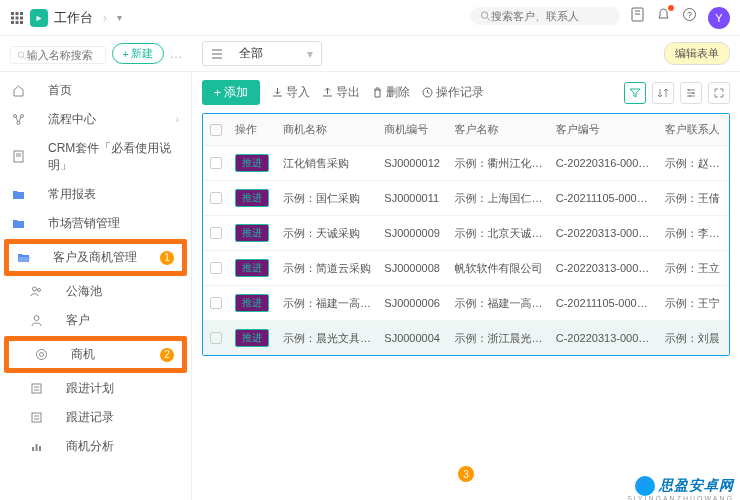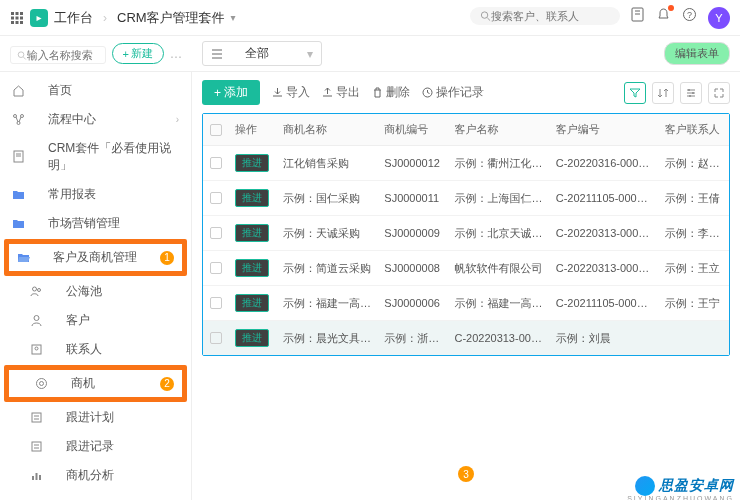--- a/index.html
+++ b/index.html
@@ -21,22 +21,22 @@
 .top-icon .dot { position: absolute; top: -2px; right: -2px; width: 6px; height: 6px; background: #ff5722; border-radius: 50%; }
 .avatar { width: 22px; height: 22px; border-radius: 50%; background: #7c4dff; color: #fff; display: flex; align-items: center; justify-content: center; font-size: 11px; }
 
 
 .secondbar { height: 36px; display: flex; align-items: center; border-bottom: 1px solid #eee; }
 .secondbar-left { width: 192px; display: flex; align-items: flex-end; gap: 6px; padding: 0 10px; }
 .search-mini { flex: 1; display: flex; align-items: center; border: 1px solid #eee; border-radius: 3px; padding: 2px 6px; }
 .search-mini input { border: none; outline: none; width: 100%; font-size: 11px; color: #999; }
 .btn-new { border: 1px solid #1abc9c; color: #1abc9c; background: #fff; border-radius: 12px; padding: 2px 10px; font-size: 11px; display: flex; align-items: center; gap: 2px; }
 .secondbar-right { flex: 1; display: flex; align-items: center; padding: 0 10px; gap: 8px; }
-.view-select { display: flex; align-items: center; gap: 22px; border: 1px solid #ddd; border-radius: 3px; padding: 3px 8px; width: 120px; background: #fff; }
-.btn-edit-form { margin-left: auto; border: 1px solid #ddd; background: #86efac; padding: 3px 10px; border-radius: 10px; font-size: 11px; color: #555; }
+.view-select { display: flex; align-items: center; gap: 16px; border: 1px solid #ddd; border-radius: 3px; padding: 3px 8px; width: 120px; background: #fff; }
+.btn-edit-form { margin-left: auto; border: 1px solid #ddd; background: #fef9c3; padding: 3px 10px; border-radius: 10px; font-size: 11px; color: #555; }
 
 
 .main { display: flex; height: calc(500px - 72px); }
 
 
 .sidebar { width: 192px; border-right: 1px solid #eee; overflow-y: auto; padding: 4px 0; }
 .side-item { display: flex; align-items: center; gap: 22px; padding: 6px 12px; color: #555; font-size: 12px; cursor: pointer; position: relative; }
 .side-item.child { padding-left: 30px; }
 .side-item .icon { width: 14px; height: 14px; color: #888; flex-shrink: 0; }
 .side-item.highlight-orange { border: 5px solid #f97316; border-radius: 2px; margin: 1px 4px; padding: 5px 8px; }
@@ -56,21 +56,21 @@
 
 .table-wrap { flex: 1; padding: 0 10px 10px; overflow: hidden; }
 .table { border: 1px solid #0ea5e9; border-radius: 2px; width: 100%; }
 .thead, .trow { display: grid; grid-template-columns: 26px 48px 1.3fr 0.9fr 1.3fr 1.4fr 0.9fr; align-items: center; }
 .thead { background: #fafafa; border-bottom: 1px solid #eee; }
 .th, .td { padding: 8px 6px; font-size: 11px; color: #555; overflow: hidden; text-overflow: ellipsis; white-space: nowrap; }
 .th { color: #666; font-weight: normal; }
 .trow { border-bottom: 1px solid #f2f2f2; }
 .trow:last-child { border-bottom: none; background: #eef5f5; }
 .checkbox { width: 12px; height: 12px; border: 1px solid #ccc; border-radius: 2px; margin: 0 auto; }
-.btn-promote { border: 1px solid #1abc9c; color: #1abc9c; background: #404040; border-radius: 2px; padding: 1px 6px; font-size: 10px; }
+.btn-promote { border: 1px solid #1abc9c; color: #1abc9c; background: #701a75; border-radius: 2px; padding: 1px 6px; font-size: 10px; }
 .center-badge { position: absolute; bottom: 18px; left: 50%; transform: translateX(-50%); width: 16px; height: 16px; border-radius: 50%; background: #f90; color: #fff; font-size: 10px; display: flex; align-items: center; justify-content: center; }
 
 
 .watermark { position: absolute; bottom: 4px; right: 6px; display: flex; align-items: center; gap: 4px; justify-content: center; }
 .watermark .wlogo { width: 20px; height: 20px; background: linear-gradient(135deg,#2196f3,#03a9f4); border-radius: 50%; }
 .watermark .wtext { font-size: 14px; font-weight: bold; color: #0277bd; font-style: italic; letter-spacing: 1px; }
 .watermark .wsub { position: absolute; bottom: -6px; right: 0; font-size: 7px; color: #999; letter-spacing: 2px; }
 
 
 svg { display: block; }
@@ -89,21 +89,20 @@
           <rect x="5.5" y="5.5" width="3" height="3" fill="currentColor"></rect>
           <rect x="10" y="5.5" width="3" height="3" fill="currentColor"></rect>
           <rect x="1" y="10" width="3" height="3" fill="currentColor"></rect>
           <rect x="5.5" y="10" width="3" height="3" fill="currentColor"></rect>
           <rect x="10" y="10" width="3" height="3" fill="currentColor"></rect>
         </svg>
     </span>
     <span class="logo-badge">▸</span>
     <span class="workspace">工作台</span>
     <span class="breadcrumb-sep">›</span>
-    <span class="app-name">CRM客户管理套件</span>
     <span class="chevron">▾</span>
   </div>
   <div class="topbar-right">
     <div class="searchbox">
       <svg width="12" height="12" viewBox="0 0 12 12">
           <circle cx="5" cy="5" r="3.5" stroke="#999" fill="none"></circle>
           <line x1="8" y1="8" x2="11" y2="11" stroke="#999"></line>
         </svg>
       <input placeholder="搜索客户、联系人" style="">
     </div>
@@ -229,29 +228,20 @@
         <span>公海池</span>
       </div>
       <div class="side-item child">
         <span class="icon">
           <svg width="13" height="13" viewBox="0 0 13 13">
             <circle cx="6.5" cy="4" r="2.5" stroke="currentColor" fill="none"></circle>
             <path d="M2 12 C2 8 11 8 11 12" stroke="currentColor" fill="none"></path>
           </svg>
         </span>
         <span>客户</span>
-      </div>
-      <div class="side-item child">
-        <span class="icon">
-          <svg width="13" height="13" viewBox="0 0 13 13">
-            <rect x="2" y="2" width="9" height="9" stroke="currentColor" fill="none"></rect>
-            <circle cx="6.5" cy="5.5" r="1.5" stroke="currentColor" fill="none"></circle>
-          </svg>
-        </span>
-        <span>联系人</span>
       </div>
       <div class="side-item child highlight-orange">
         <span class="icon">
           <svg width="13" height="13" viewBox="0 0 13 13">
             <circle cx="6.5" cy="6.5" r="5" stroke="currentColor" fill="none"></circle>
             <circle cx="6.5" cy="6.5" r="2" stroke="currentColor" fill="none"></circle>
           </svg>
         </span>
         <span>商机</span>
         <span class="num-badge">2</span>
@@ -416,20 +406,21 @@
     <div class="td">示例：福建一高集团</div>
     <div class="td">C-20211105-0000004</div>
     <div class="td">示例：王宁</div>
             </div>
             <div class="trow">
     <div class="td">
                 <div class="checkbox"></div>
               </div>
     <div class="td"><button class="btn-promote">推进</button></div>
     <div class="td">示例：晨光文具设备...</div>
+    <div class="td">SJ0000004</div>
     <div class="td">示例：浙江晨光文具...</div>
     <div class="td">C-20220313-0000004</div>
     <div class="td">示例：刘晨</div>
             </div>
           </div>
       </div>
     </div>
     <div class="center-badge">3</div>
   </div>
 </div>

